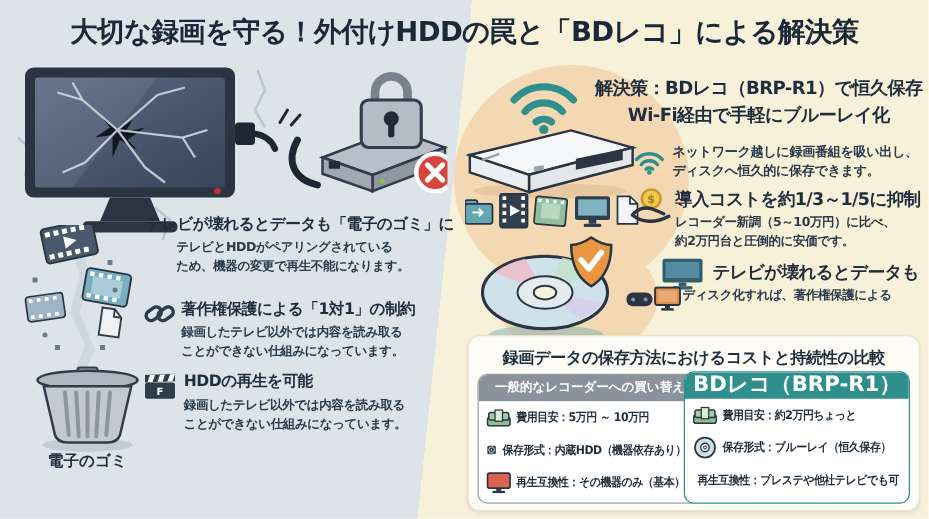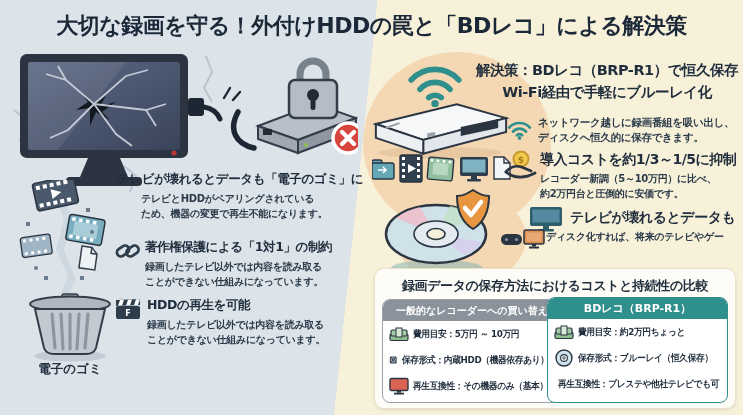--- a/index.html
+++ b/index.html
@@ -33,21 +33,21 @@
     box-shadow:0 1px 3px rgba(90,80,40,.15);
   }
   .panel-title{ left:374px; top:277px; width:362px; text-align:center;
     font-size:13px; font-weight:700; letter-spacing:-0.4px; }
   .card{ position:absolute; border-radius:8px; overflow:hidden; background:#fff; }
   .card-gray{ left:382px; top:299px; width:180px; height:104px; border:1.6px solid #9aa1aa; }
   .card-teal{ left:547px; top:297px; width:181px; height:106px; border:1.8px solid #2f8f8c; }
   .card-head{ height:21px; line-height:21px; text-align:center; color:#fff;
     font-weight:800; white-space:nowrap; }
   .card-head-gray{ background:#8a929c; font-size:10px; }
-  .card-head-teal{ background:#2f8f8c; font-size:11px; }
+  .card-head-teal{ background:#2f8f8c; font-size:17px; }
   .row{ display:flex; align-items:center; gap:4px; height:26px; padding-left:6px; }
   .row-text{ font-size:9.5px; font-weight:800; letter-spacing:-0.4px; white-space:nowrap;
     transform:scaleX(.92); transform-origin:left center; }
   .trash-label{ left:14px; top:361px; width:112px; text-align:center;
     font-size:12.5px; font-weight:800; }
 </style>
 </head>
 <body>
 
 <div id="stage">
@@ -341,21 +341,21 @@
     <rect x="0" y="5" width="21" height="11" rx="5.5" fill="#2b3542"></rect>
     <circle cx="5.5" cy="10.5" r="1.6" fill="#8a94a0"></circle>
       <circle cx="15.5" cy="10.5" r="1.6" fill="#8a94a0"></circle>
     <rect x="23" y="1" width="20" height="14" rx="2" fill="#d98f52" stroke="#2b3542" stroke-width="1.5"></rect>
     <rect x="25.5" y="3.5" width="15" height="9" fill="#e8aa72"></rect>
     <rect x="31" y="15" width="4" height="2.5" fill="#2b3542"></rect>
       <rect x="28" y="17.5" width="10" height="2" fill="#2b3542"></rect>
   </svg>
   <div class="abs r-item-h" style="left:570px;top:209px">テレビが壊れるとデータも</div>
   <div class="abs r-sub" style="left:546px;top:230px">
-    <div>ディスク化すれば、将来のテレビやゲー</div>
+    <div>ディスク化すれば、著作権保護による</div>
   </div>
 
   <div class="abs panel"></div>
   <div class="abs panel-title">録画データの保存方法におけるコストと持続性の比較</div>
 
   <div class="abs card card-gray">
     <div class="card-head card-head-gray">一般的なレコーダーへの買い替え</div>
     <div class="row">
       <svg width="20" height="18" viewBox="0 0 20 18">
         <rect x="1" y="9" width="18" height="6.5" rx="1.5" fill="#8fbf8f" stroke="#2b3542" stroke-width="1.2"></rect>

